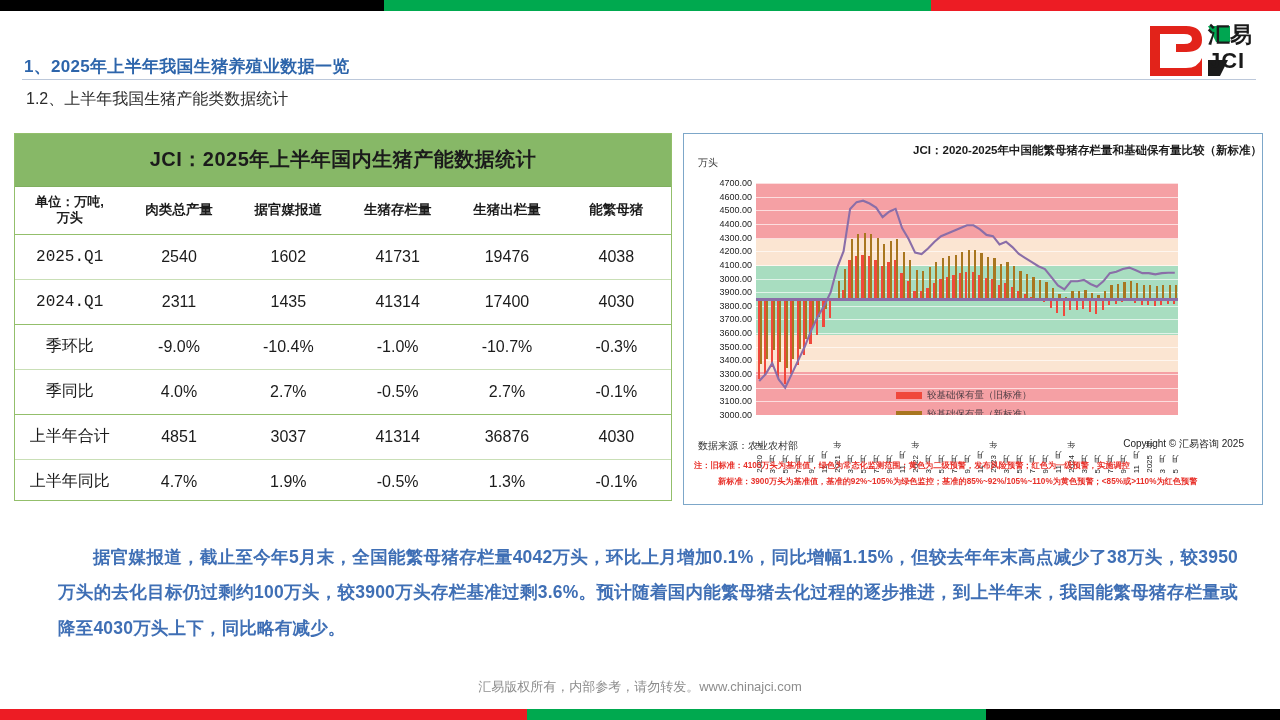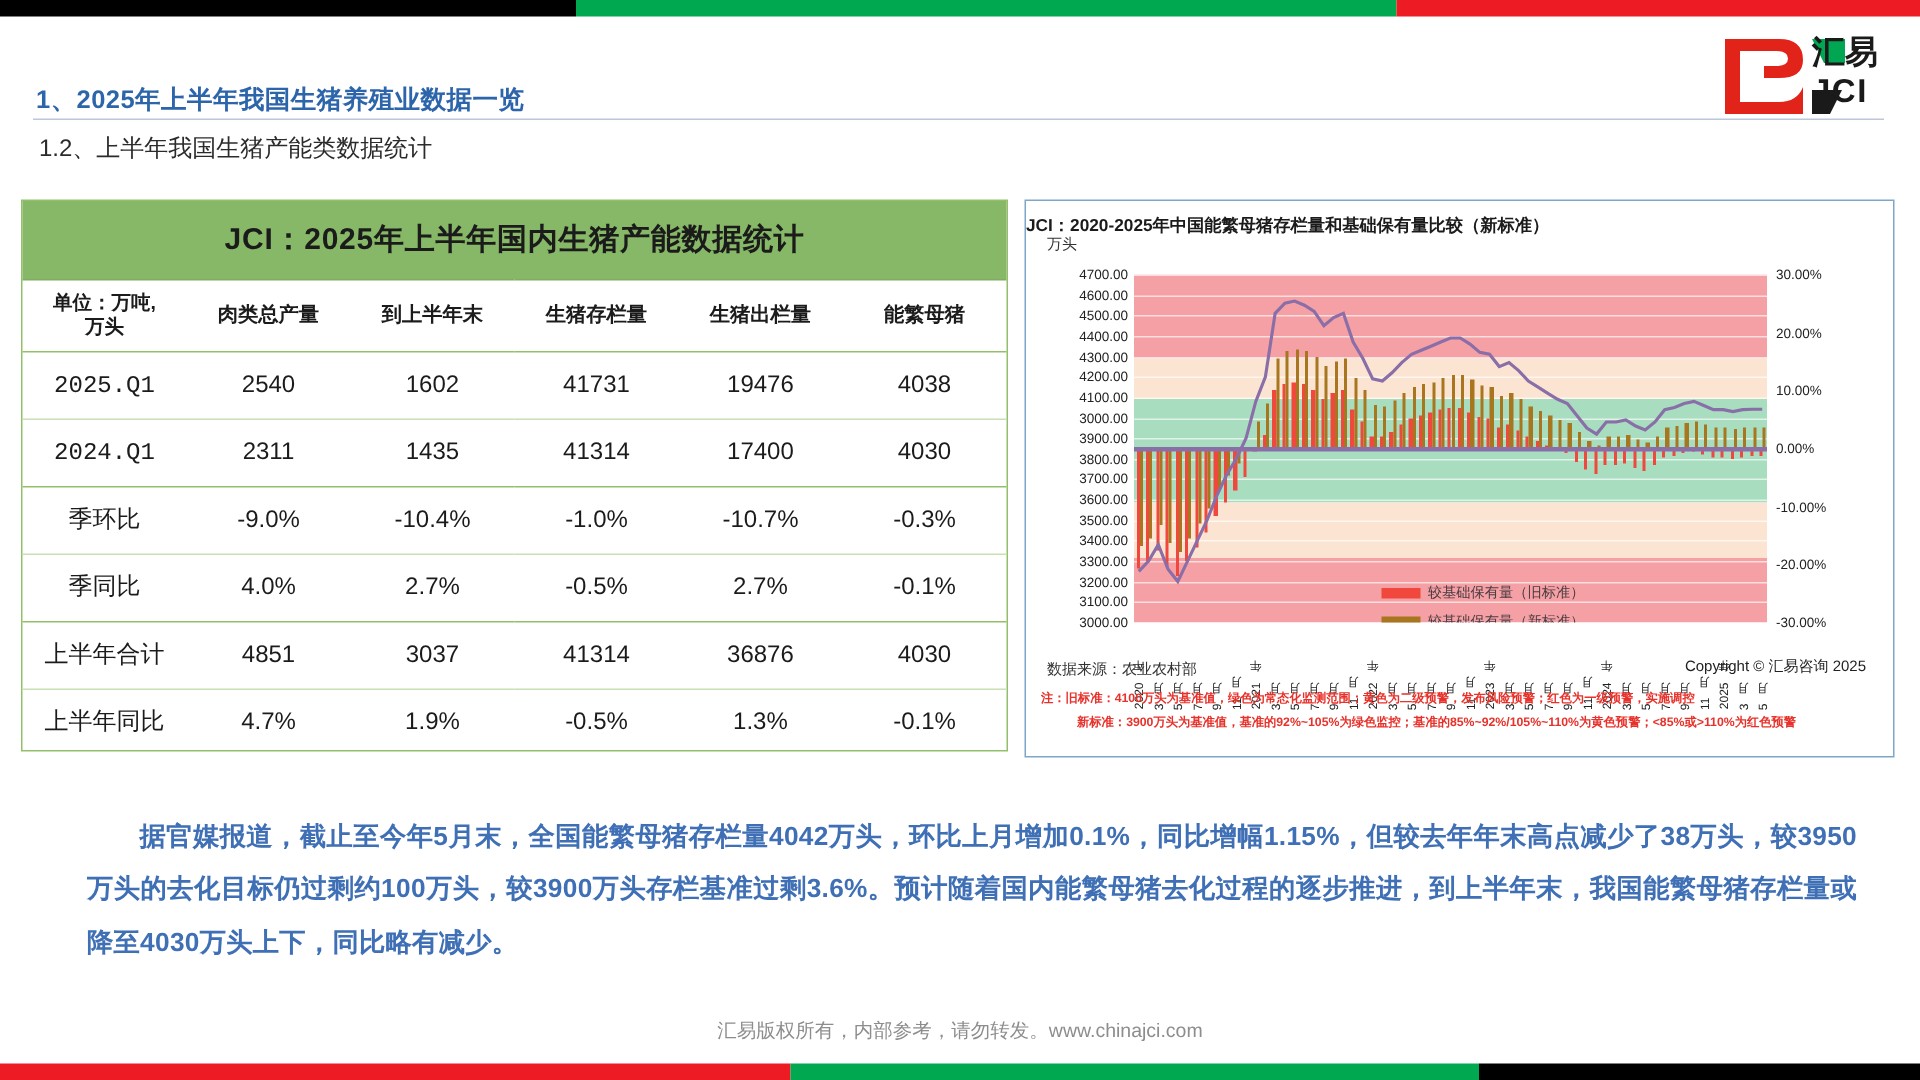--- a/index.html
+++ b/index.html
@@ -60,21 +60,21 @@
   .t-body-row td.rowlabel { font-size:16px;font-family:Liberation Mono, monospace; }
   .t-body-row.thickline td { border-bottom:1.8px solid #93bf6b; }
 
   
   .chart-panel {
     position:absolute; left:683px; top:133px; width:580px; height:372px;
     border:1px solid #7da7c9; background:#fff;
   }
   .chart-title {
     position:absolute; left:0; right:0; top:9px;
-    text-align:left; font-size:11.5px; font-weight:bold; color:#1b1b1b;
+    text-align:right; font-size:11.5px; font-weight:bold; color:#1b1b1b;
   }
   .yaxis-unit {
     position:absolute; left:14px; top:22px;
     font-size:10px; color:#333;
   }
   .plot-area {
     position:absolute; left:72px; top:49px; width:422px; height:232px;
     background:#fff; overflow:hidden;
   }
   .band { position:absolute; left:0; width:100%; }
@@ -93,21 +93,21 @@
     transform:translateY(-50%); white-space:nowrap;
   }
   .xlabels { position:absolute; left:72px; top:283px; width:422px; height:56px; }
   .xlabels span {
     position:absolute; bottom:0; font-size:8px; color:#222;
     writing-mode:vertical-rl; transform:rotate(180deg);
     white-space:nowrap; transform-origin:center;
   }
 
   .legend-box { position:absolute; left:140px; top:203px; width:185px; }
-  .legend-row { display:flex; align-items:center; height:19px;justify-content:center; }
+  .legend-row { display:flex; align-items:center; height:19px; }
   .legend-swatch { width:26px; height:7px; margin-right:5px; flex:none; }
   .legend-text { font-size:9.5px; color:#4a3b42; white-space:nowrap; }
 
   .src-text { position:absolute; left:14px; top:305px; font-size:10px; color:#333; }
   .copy-text { position:absolute; right:18px; top:303px; font-size:10px; color:#222; }
   .note-1 { position:absolute; left:10px; top:326px; font-size:8.2px; font-weight:bold; color:#e8312a; white-space:nowrap; }
   .note-2 { position:absolute; left:34px; top:342px; font-size:8.2px; font-weight:bold; color:#e8312a; white-space:nowrap; }
 
   
   .paragraph {
@@ -155,21 +155,21 @@
     <tbody>
       <tr class="t-title-row">
         <td colspan="6">JCI：2025年上半年国内生猪产能数据统计</td>
       </tr>
       <tr class="t-head-row">
         <td class="unit-cell">
           <span>单位：万吨,</span><br>
           <span>万头</span>
         </td>
         <td>肉类总产量</td>
-        <td>到上半年末</td>
+        <td>据官媒报道</td>
         <td>生猪存栏量</td>
         <td>生猪出栏量</td>
         <td>能繁母猪</td>
       </tr>
       <tr class="t-body-row">
         <td class="rowlabel">2025.Q1</td>
         <td>2540</td>
         <td>1602</td>
         <td>41731</td>
         <td>19476</td>
@@ -235,29 +235,20 @@
       <span style="top: 115.176px;">3900.00</span>
       <span style="top: 128.824px;">3800.00</span>
       <span style="top: 142.471px;">3700.00</span>
       <span style="top: 156.118px;">3600.00</span>
       <span style="top: 169.765px;">3500.00</span>
       <span style="top: 183.412px;">3400.00</span>
       <span style="top: 197.059px;">3300.00</span>
       <span style="top: 210.706px;">3200.00</span>
       <span style="top: 224.353px;">3100.00</span>
       <span style="top: 238px;">3000.00</span>
-    </div>
-  <div class="y2labels">
-      <span style="top: 6px;">30.00%</span>
-      <span style="top: 44.6667px;">20.00%</span>
-      <span style="top: 83.3333px;">10.00%</span>
-      <span style="top: 122px;">0.00%</span>
-      <span style="top: 160.667px;">-10.00%</span>
-      <span style="top: 199.333px;">-20.00%</span>
-      <span style="top: 238px;">-30.00%</span>
     </div>
 
   <div class="plot-area">
     <div>
         <div class="band" style="top: 0px; height: 55.9529px; background: rgb(245, 160, 164);"></div>
         <div class="band" style="top: 55.9529px; height: 26.6118px; background: rgb(251, 229, 210);"></div>
         <div class="band" style="top: 82.5647px; height: 69.1906px; background: rgb(168, 221, 192);"></div>
         <div class="band" style="top: 151.755px; height: 37.2565px; background: rgb(251, 229, 210);"></div>
         <div class="band" style="top: 189.012px; height: 42.9882px; background: rgb(245, 160, 164);"></div>
       </div>

